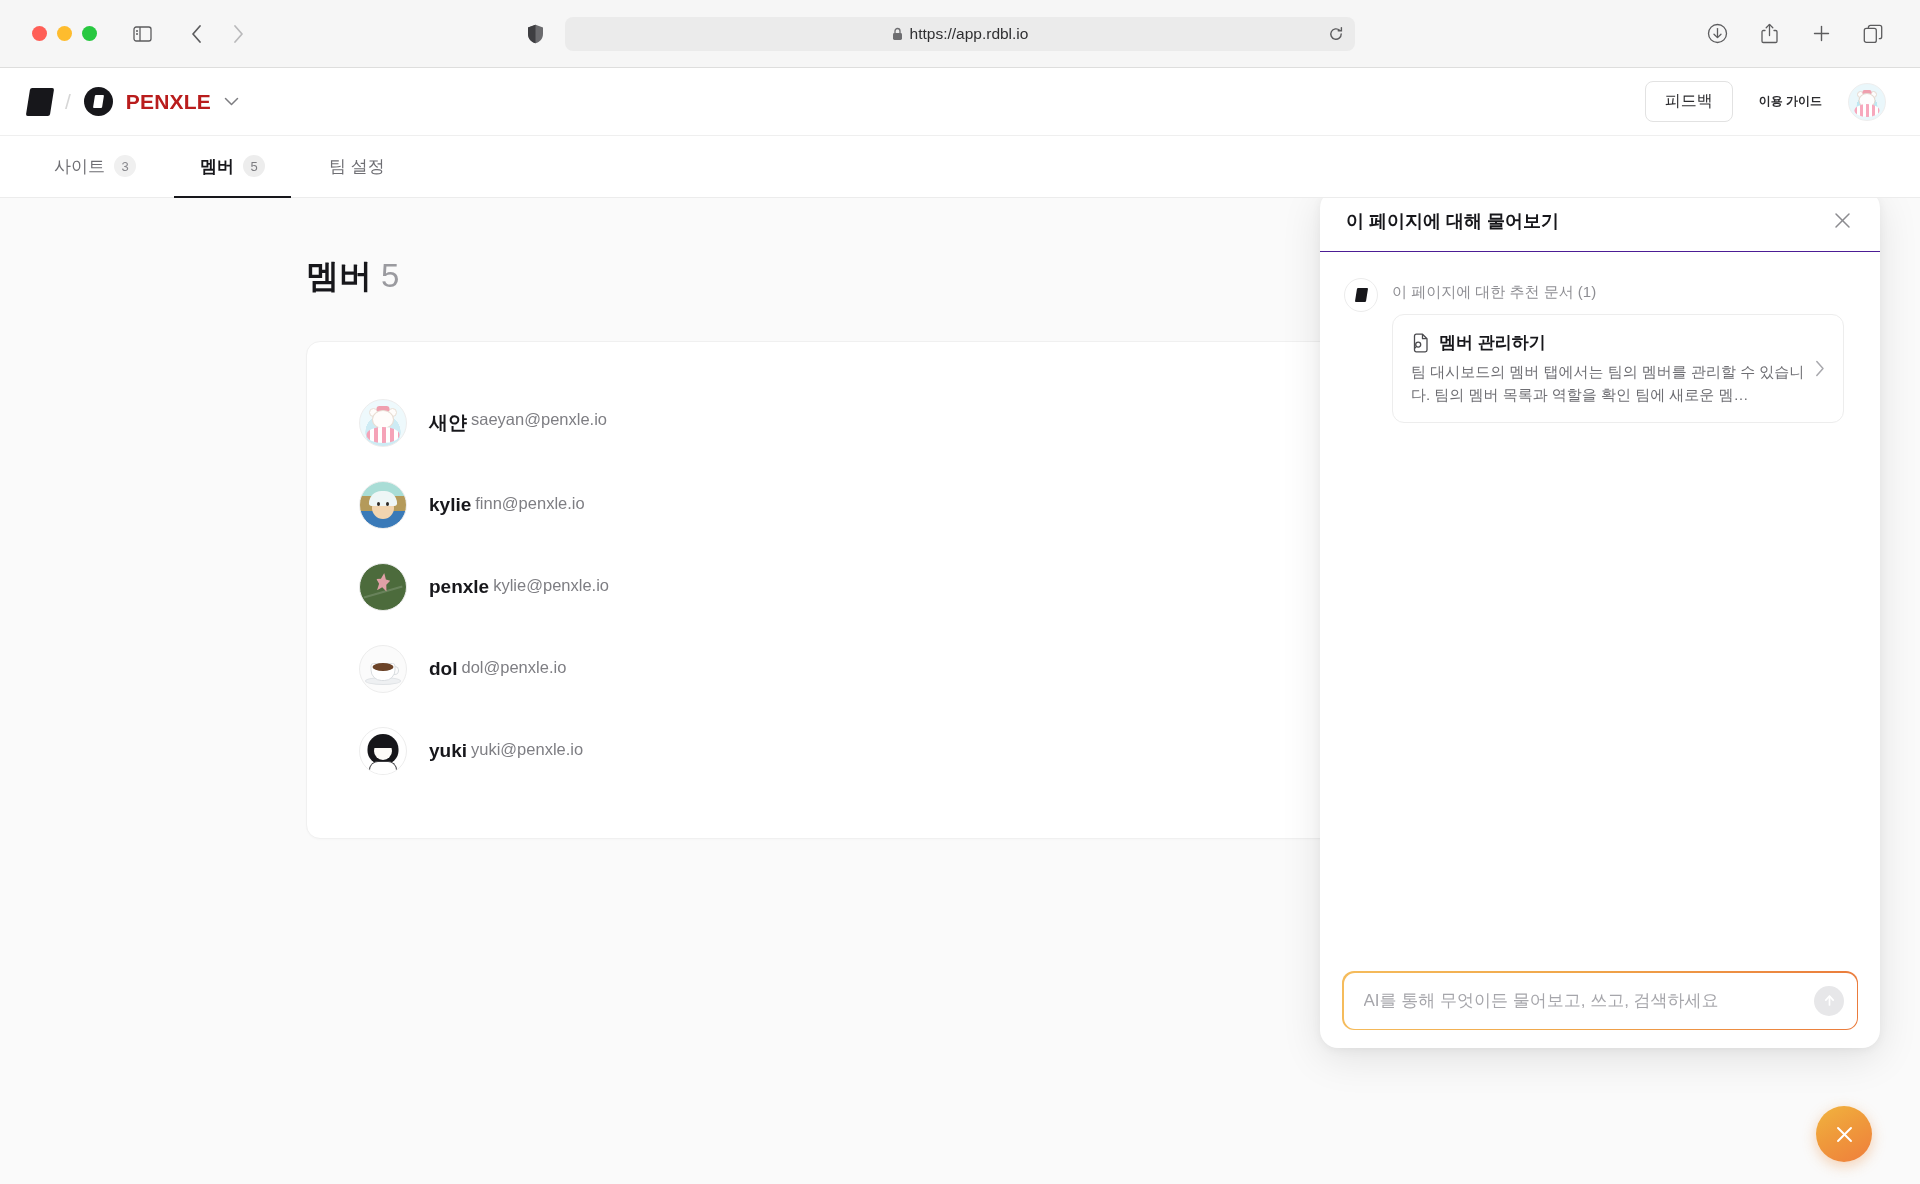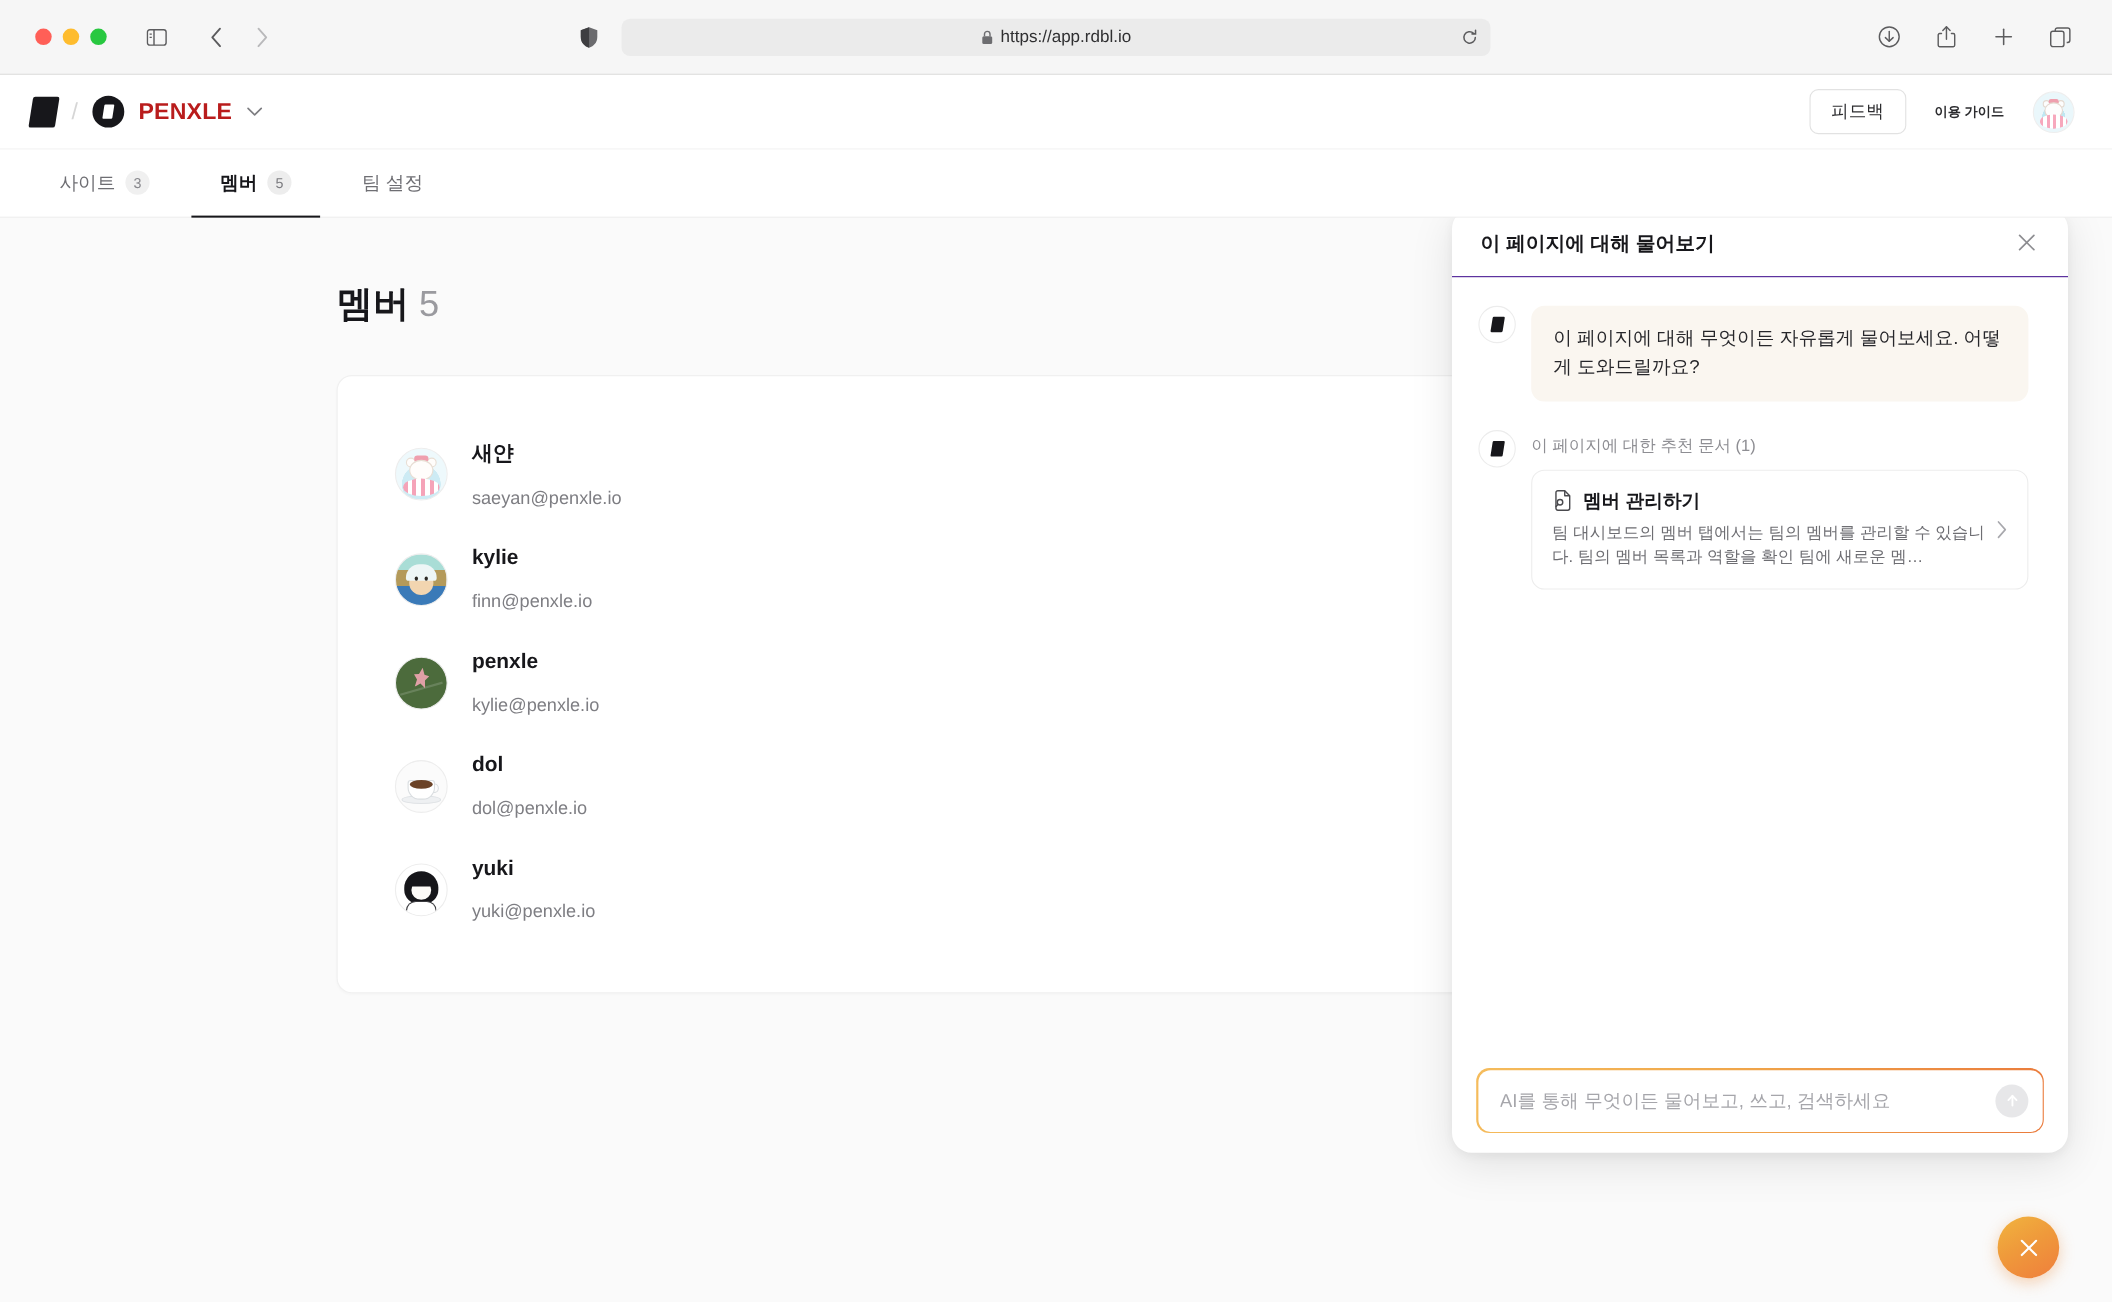--- a/index.html
+++ b/index.html
@@ -169,21 +169,21 @@
     padding: 40px 52px 46px 52px;
     width: 1335px;
     box-shadow: 0 1px 2px rgba(0,0,0,.02);
   }
   .member-row { display: flex; align-items: center; gap: 22px; padding: 17px 0; }
   .m-avatar {
     width: 48px; height: 48px; border-radius: 50%;
     border: 1px solid #ededed; overflow: hidden;
     position: relative; flex: none; background: #fff;
   }
-  .m-info { display: flex; flex-direction: column; gap: 19px; }
+  .m-info { display: flex; gap: 4px; }
   .m-name { font-size: 19px; font-weight: 700; color: #17171b; }
   .m-email { font-size: 16.5px; color: #7e7e83; }
 
   
   .av-saeyan { background: radial-gradient(circle at 50% 70%, #cdebf4 0 44%, #eef9fc 45% 100%); }
   .av-saeyan .head { position:absolute; left:50%; top:22%; transform:translateX(-50%); width:22px; height:19px; border-radius:50%; background:#fffdfb; border:1px solid #e8ded4; }
   .av-saeyan .ear { position:absolute; top:17%; width:9px; height:9px; border-radius:50%; background:#fffdfb; border:1px solid #e8ded4; }
   .av-saeyan .ear.l{left:20%;} .av-saeyan .ear.r{right:20%;}
   .av-saeyan .bow { position:absolute; left:50%; top:13%; transform:translateX(-50%); width:13px;height:6px;border-radius:3px;background:#ef9fae; }
   .av-saeyan .ring { position:absolute; left:50%; top:58%; transform:translateX(-50%); width:33px;height:16px;border-radius:50%;
@@ -524,26 +524,20 @@
       <span class="chat-title">이 페이지에 대해 물어보기</span>
       <span class="chat-close">
         <svg width="17" height="17" viewBox="0 0 17 17" fill="none" stroke="currentColor" stroke-width="1.5" stroke-linecap="round">
           <line x1="2" y1="2" x2="15" y2="15"></line>
             <line x1="15" y1="2" x2="2" y2="15"></line>
         </svg>
       </span>
     </div>
 
     <div class="chat-body">
-      <div class="msg-row">
-        <div class="bot-avatar">
-            <span class="mark"></span>
-          </div>
-        <div class="bubble">이 페이지에 대해 무엇이든 자유롭게 물어보세요. 어떻게 도와드릴까요?</div>
-      </div>
 
       <div class="msg-row">
         <div class="bot-avatar">
             <span class="mark"></span>
           </div>
         <div style="flex:1;min-width:0;">
           <div class="sugg-label">이 페이지에 대한 추천 문서 (1)</div>
           <div class="sugg-card">
             <div class="sugg-main">
               <div class="sugg-head">

